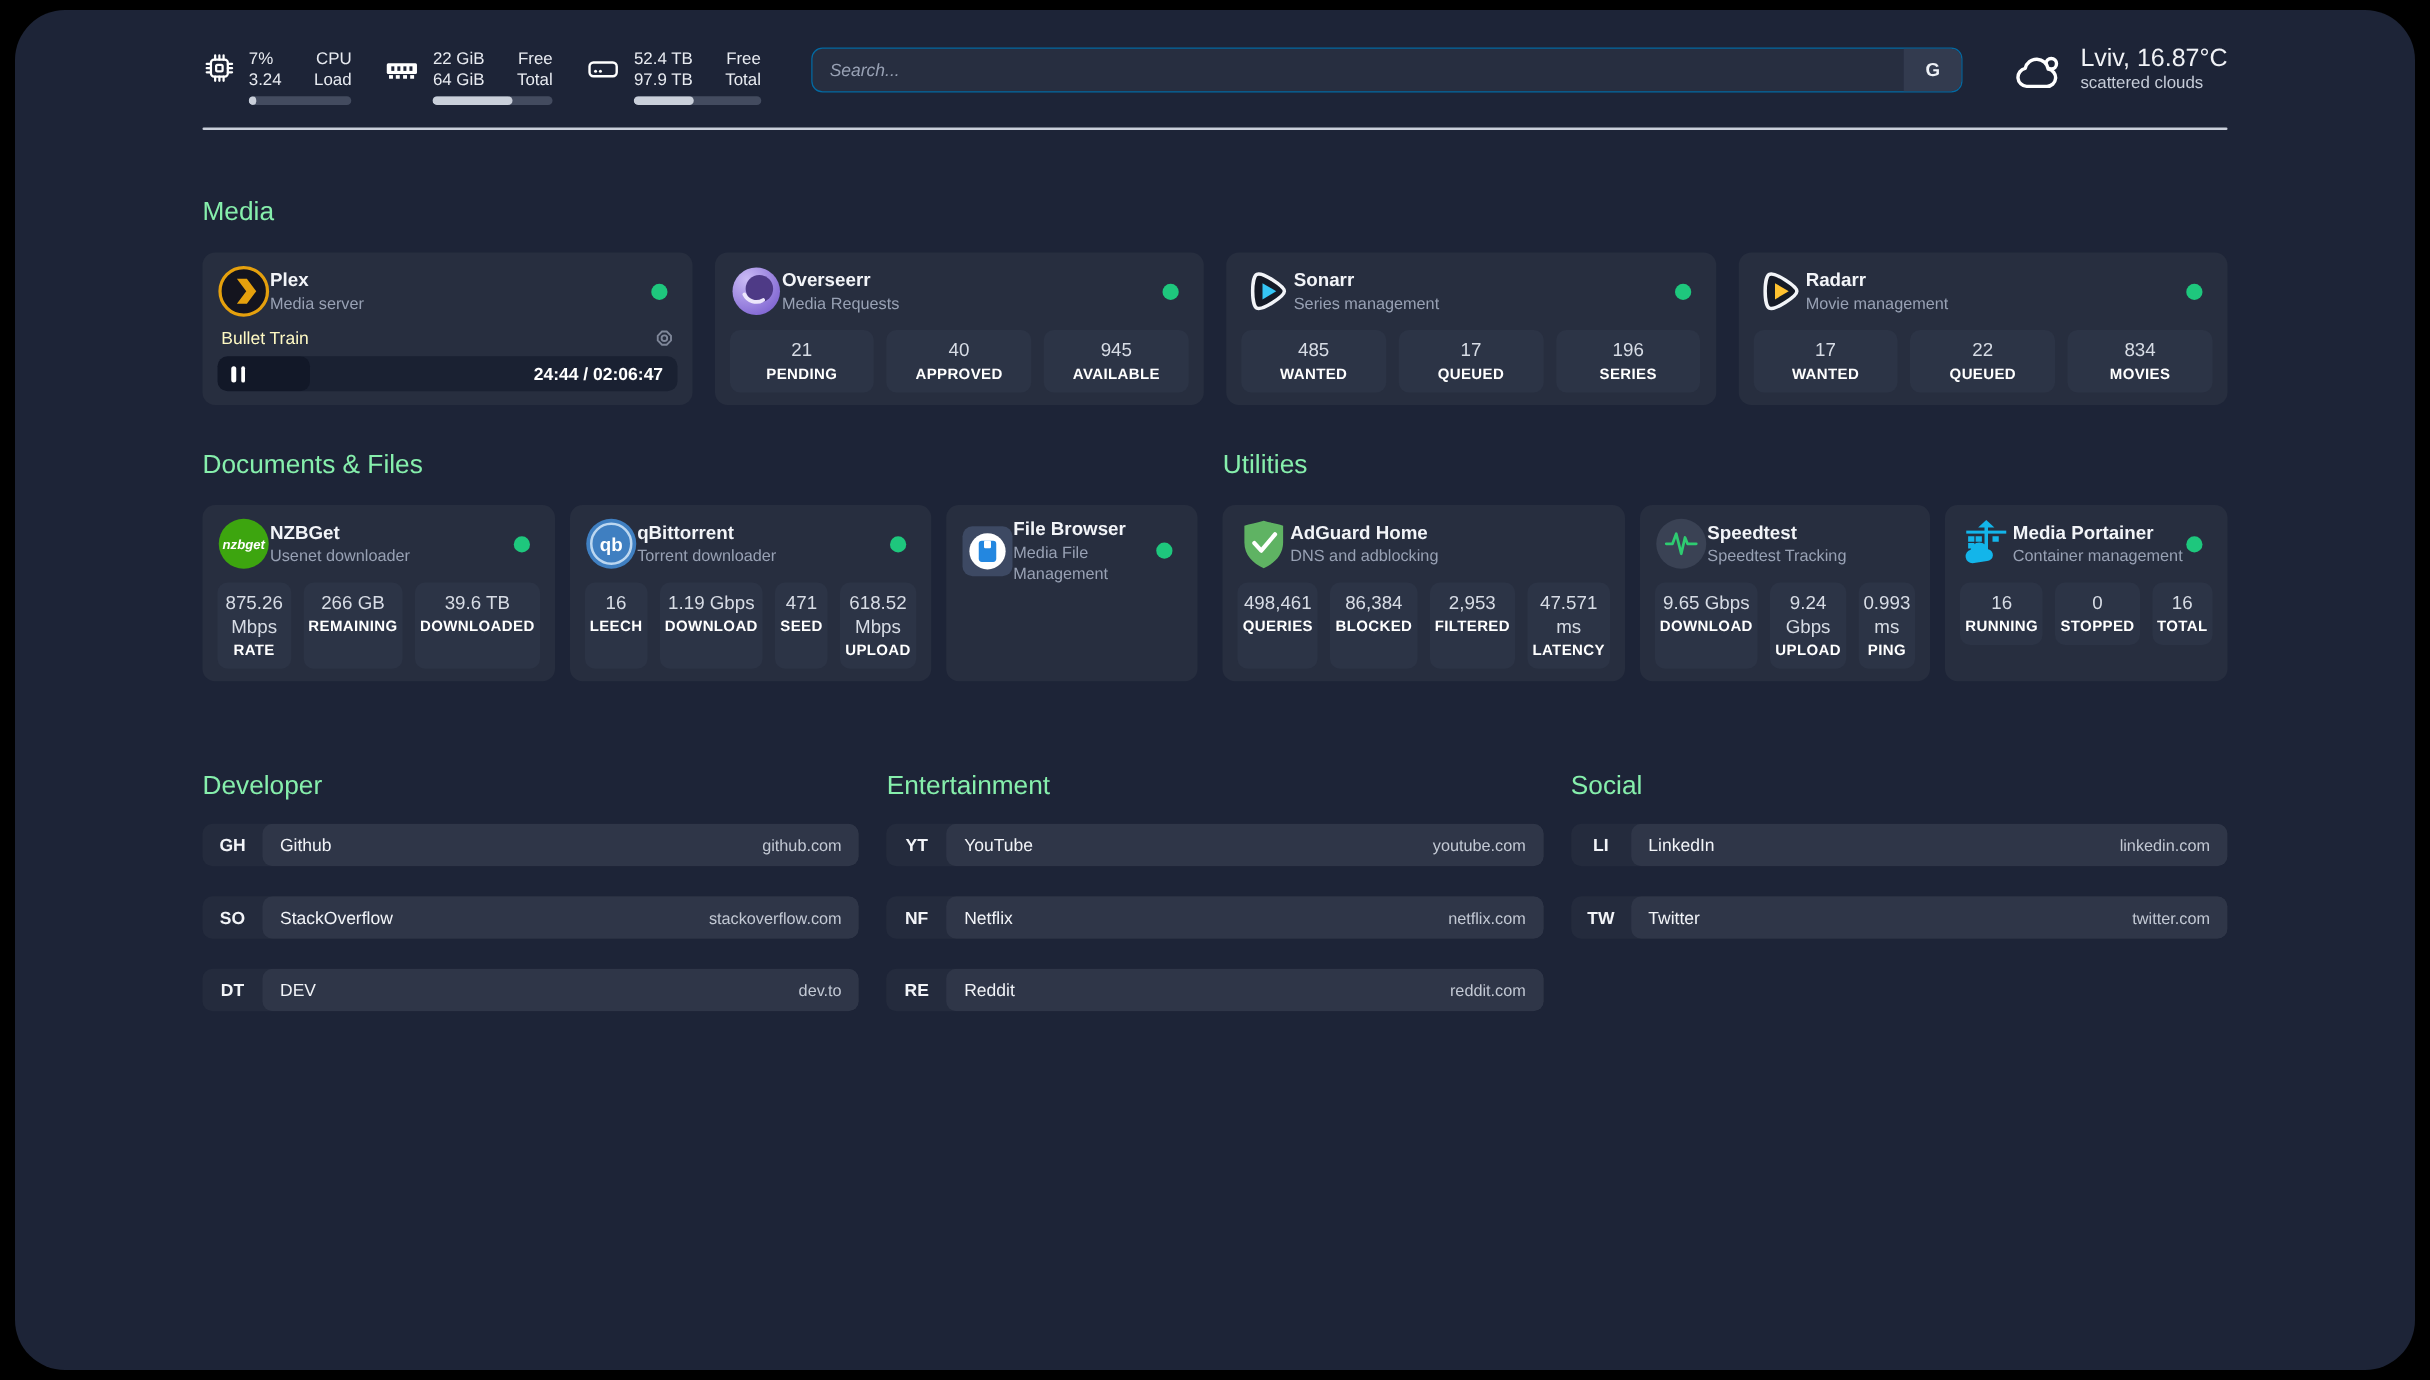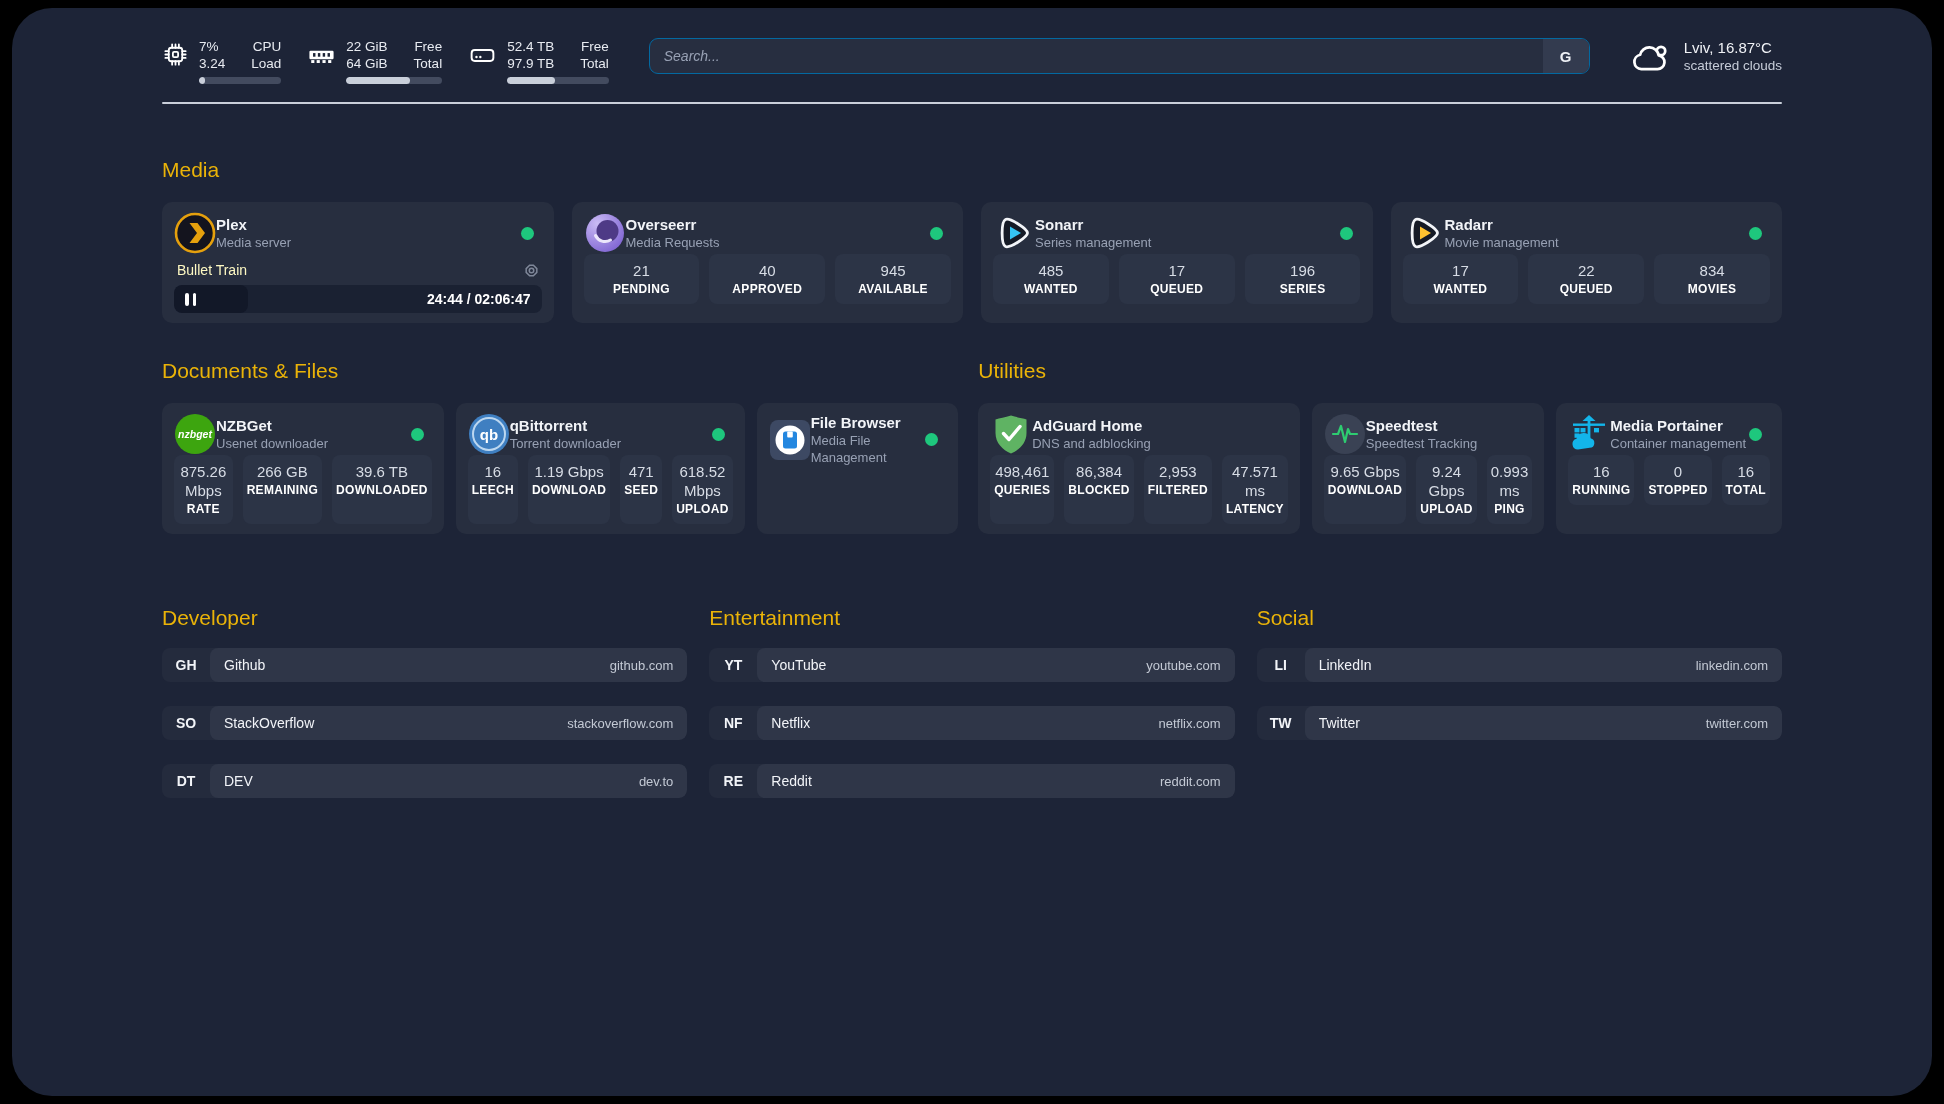--- a/index.html
+++ b/index.html
@@ -16,40 +16,40 @@
   .stat-col span { font-size:13.5px; color:#e8ebf1; line-height:17px; white-space:nowrap; }
   .stat-col.lbl { text-align:right; }
   .hbar { margin-top:5px; height:7px; border-radius:4px; background:#434b5f; overflow:hidden; }
   .hbar .fill { height:100%; background:#c9cfda; border-radius:4px; }
   .search-wrap { flex:1; position:relative; height:36px; margin:0 14px; }
   .search-wrap input { width:100%; height:36px; background:#272e40; border:1px solid #0369a1; border-radius:9px; color:#e8ebf1; font-size:14px; padding:0 60px 0 14px; outline:none; font-family:"Liberation Sans", sans-serif;font-style:italic; }
   .search-wrap input::placeholder { color:#98a1b4; }
   .search-engine { position:absolute; right:1px; top:1px; width:46px; height:34px; background:#333b4f; border-radius:0 8px 8px 0; display:flex; align-items:center; justify-content:center; color:#eef1f6; font-size:15px; font-weight:600; cursor:pointer; }
   .weather { display:flex; gap:12px; align-items:center; }
   .weather-lines { display:flex; flex-direction:column; }
-  .weather-lines .l1 { font-size:15px; color:#f0f2f6; line-height:19px; }
+  .weather-lines .l1 { font-size:20px; color:#f0f2f6; line-height:19px; }
   .weather-lines .l2 { font-size:13.5px; color:#c6ccd8; line-height:18px; }
   .divider { margin-top:18px; height:2px; background:#c9cfda; border-radius:1px; }
 
   
-  .section-title { font-size:21px; font-weight:500; color:#eab308; }
+  .section-title { font-size:21px; font-weight:500; color:#86efac; }
   .media-section { margin-top:54px; }
   .media-grid { display:grid; grid-template-columns:repeat(4,1fr); gap:18px; margin-top:20px; }
   .two-col { display:grid; grid-template-columns:1fr 1fr; gap:20px; margin-top:36px; }
   .col-stack { display:flex; flex-direction:row; gap:12px; margin-top:20px; }
 
   
   .card { background:#272e3f; border-radius:10px; padding:10px 12px; }
   .card-header { display:flex; align-items:center; cursor:pointer; }
   .app-icon { width:42px; height:42px; flex:none; }
   .card-titles { flex:1; min-width:0; }
   .card-titles .t { font-size:15px; font-weight:600; color:#f2f4f8; line-height:19px; }
   .card-titles .d { font-size:13px; color:#98a1b4; line-height:17px; }
   .status-dot { width:13px; height:13px; border-radius:50%; background:#1ec77d; margin-right:8px; flex:none; }
-  .stat-row { display:flex; gap:10px; }
+  .stat-row { display:flex; gap:10px; margin-top:10px; }
   .stat-box { flex:1; background:#2c3446; border-radius:8px; text-align:center; padding:7px 4px 8px; }
   .stat-value { font-size:15px; color:#d7dce5; line-height:19px; }
   .stat-label { font-size:12px; font-weight:700; color:#fff; margin-top:2px; letter-spacing:.3px; }
 
   
   .player-title-row { display:flex; justify-content:space-between; align-items:center; margin-top:8px; padding:0 3px; }
   .player-title-row .pt { font-size:14px; color:#fef9c3; }
   .player-bar { position:relative; margin-top:7px; height:28px; background:#1a2132; border-radius:8px; display:flex; align-items:center; overflow:hidden; }
   .player-fill { position:absolute; left:0; top:0; bottom:0; background:#121828; border-radius:8px; }
   .pause-btn { position:relative; display:flex; gap:4px; padding:0 11px; cursor:pointer; }

